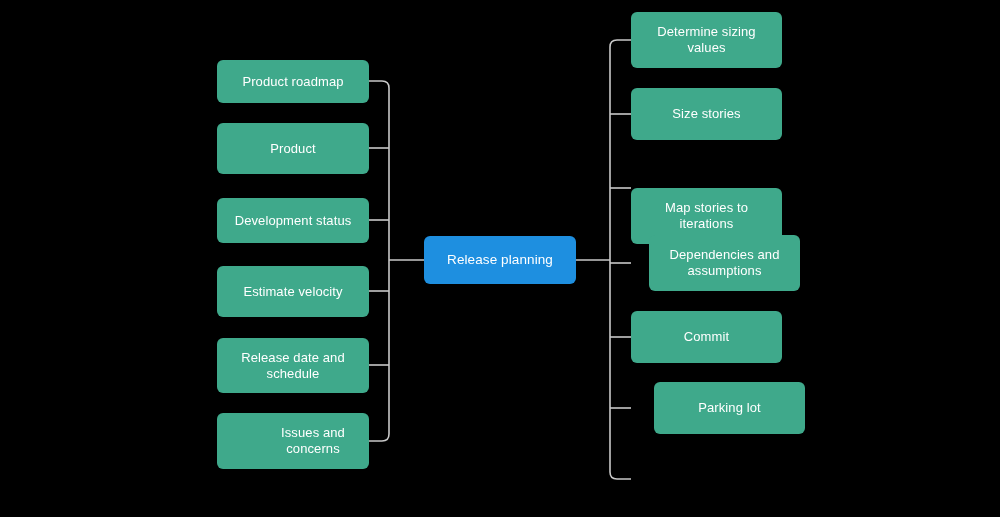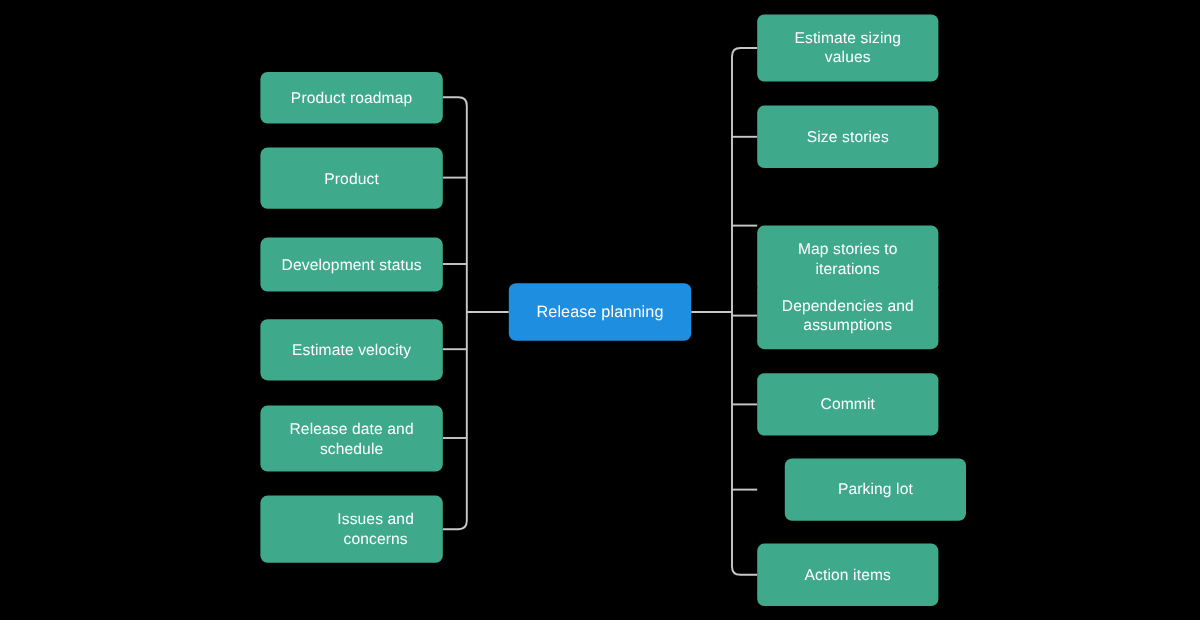--- a/index.html
+++ b/index.html
@@ -100,37 +100,34 @@
   <div class="node leaf" style="left:217px; top:338px; width:152px; height:55px;">
     <span class="node-label">Release date and
 schedule</span>
   </div>
   <div class="node leaf" style="left:217px; top:413px; width:152px; height:56px;padding-left:48px;">
     <span class="node-label">Issues and
 concerns</span>
   </div>
 
   <div class="node leaf" style="left:631px; top:12px; width:151px; height:56px;">
-    <span class="node-label">Estimate sizing
+    <span class="node-label">Determine sizing
 values</span>
   </div>
   <div class="node leaf" style="left:631px; top:88px; width:151px; height:52px;">
     <span class="node-label">Size stories</span>
   </div>
   <div class="node leaf" style="left:631px; top:160px; width:151px; height:56px;margin-top:28px;">
     <span class="node-label">Map stories to
 iterations</span>
   </div>
-  <div class="node leaf" style="left:631px; top:235px; width:151px; height:56px;">
+  <div class="node leaf" style="left:649px; top:235px; width:151px; height:56px;">
     <span class="node-label">Dependencies and
 assumptions</span>
   </div>
   <div class="node leaf" style="left:631px; top:311px; width:151px; height:52px;">
     <span class="node-label">Commit</span>
   </div>
   <div class="node leaf" style="left:631px; top:382px; width:151px; height:52px;margin-left:23px;">
     <span class="node-label">Parking lot</span>
   </div>
-  <div class="node leaf" style="left:631px; top:453px; width:151px; height:52px;">
-    <span class="node-label">Action items</span>
-  </div>
 
 </div>
 
 </body></html>

